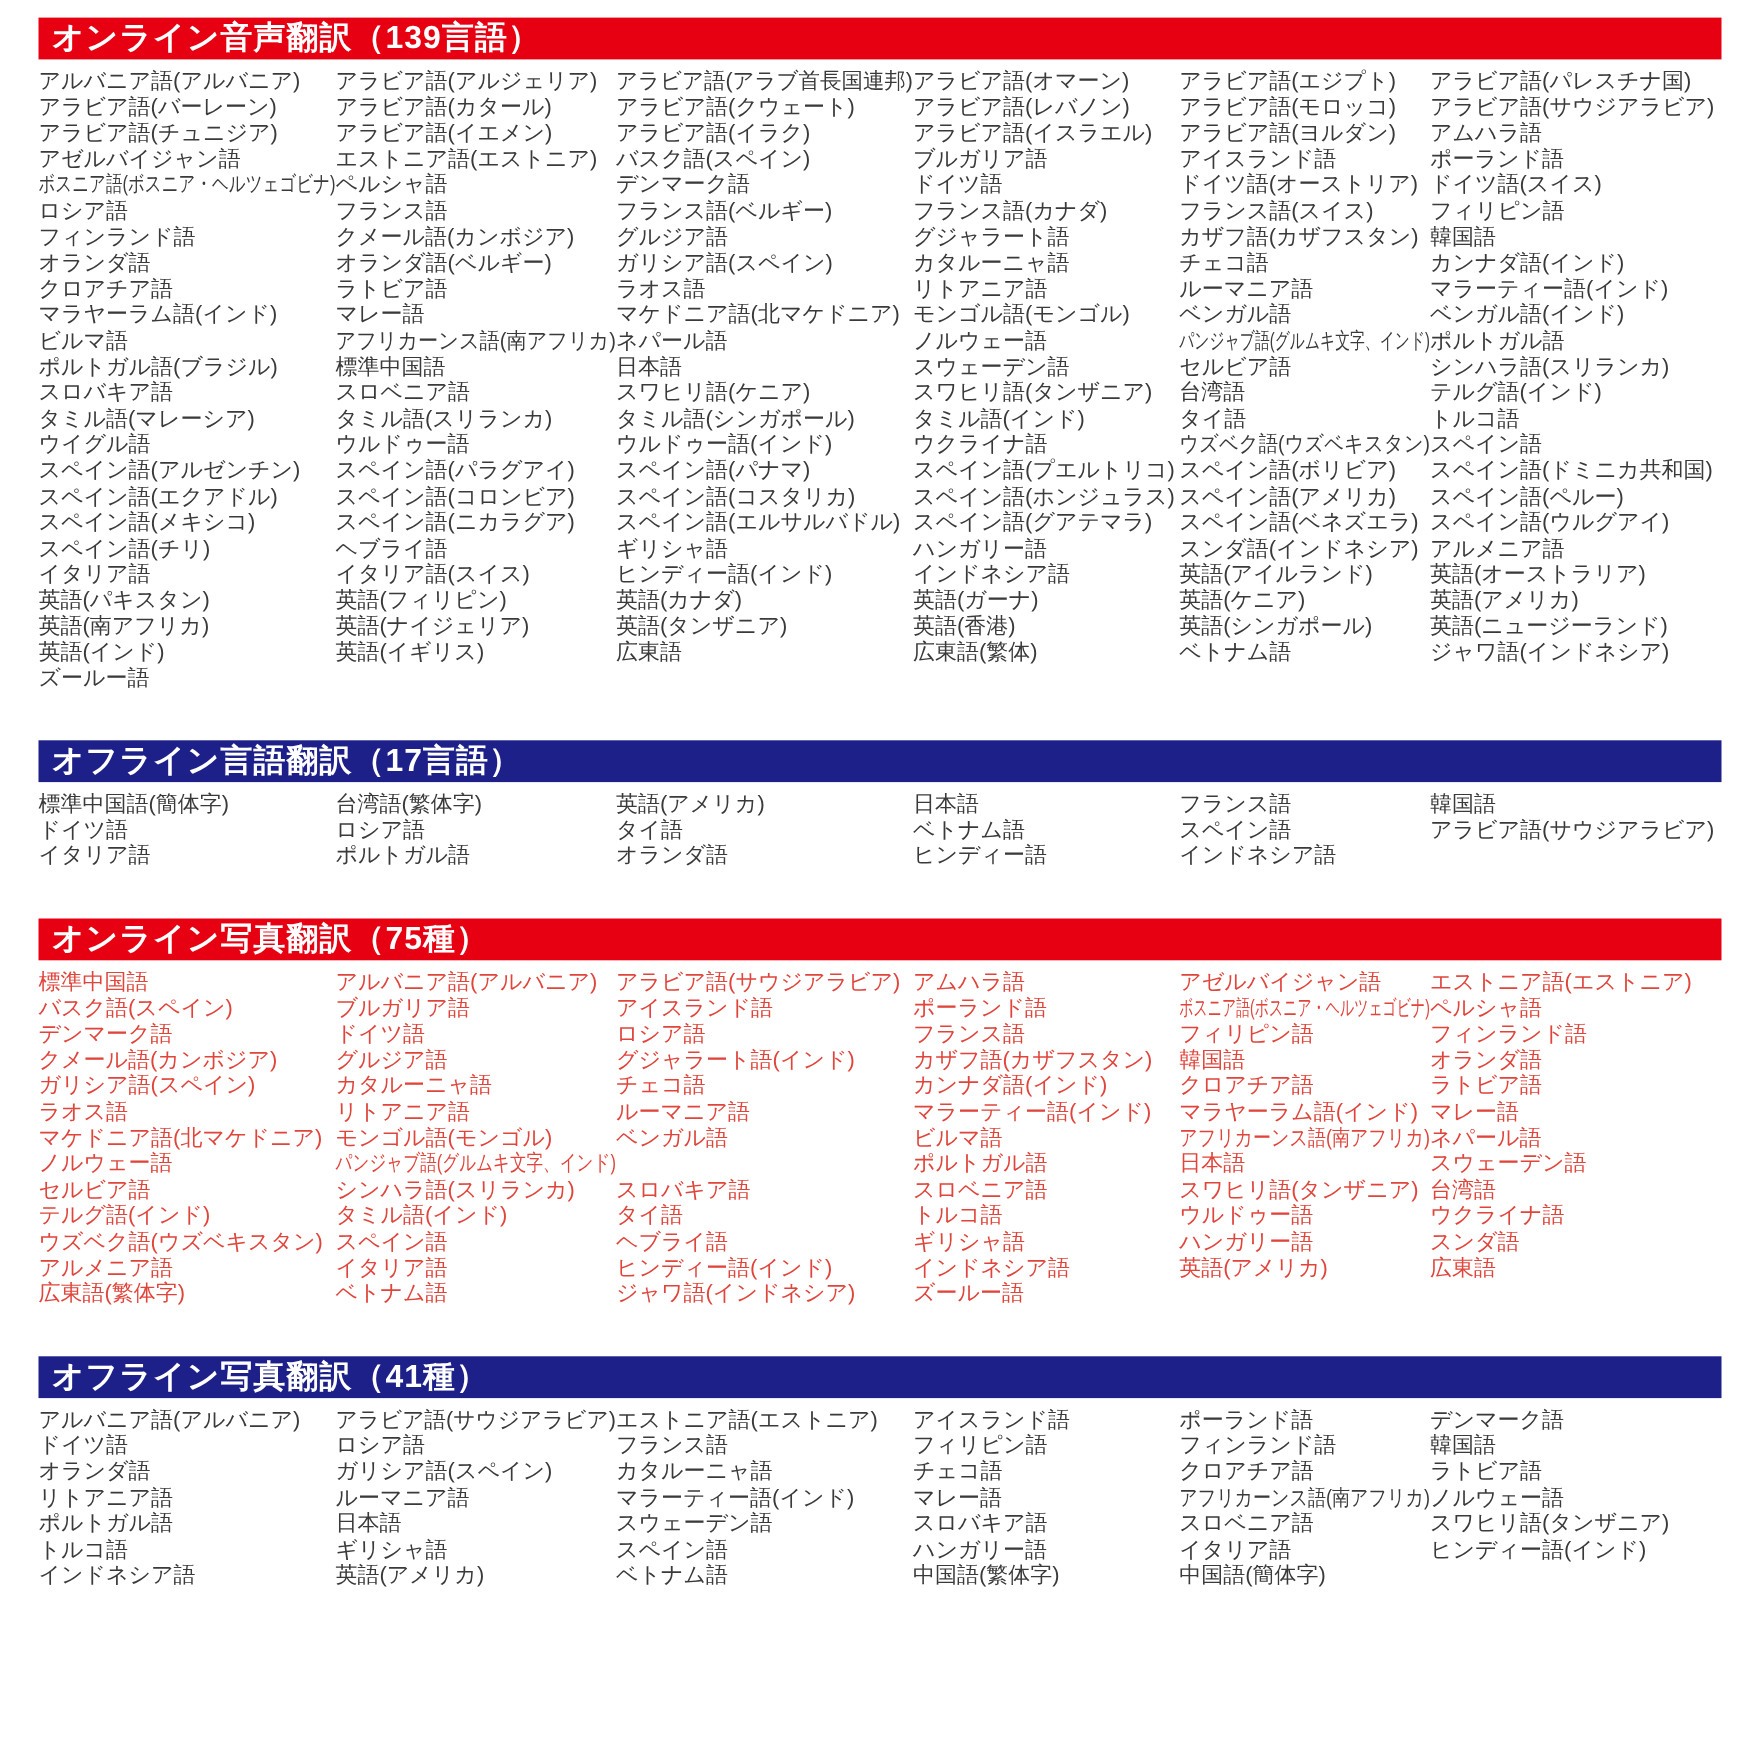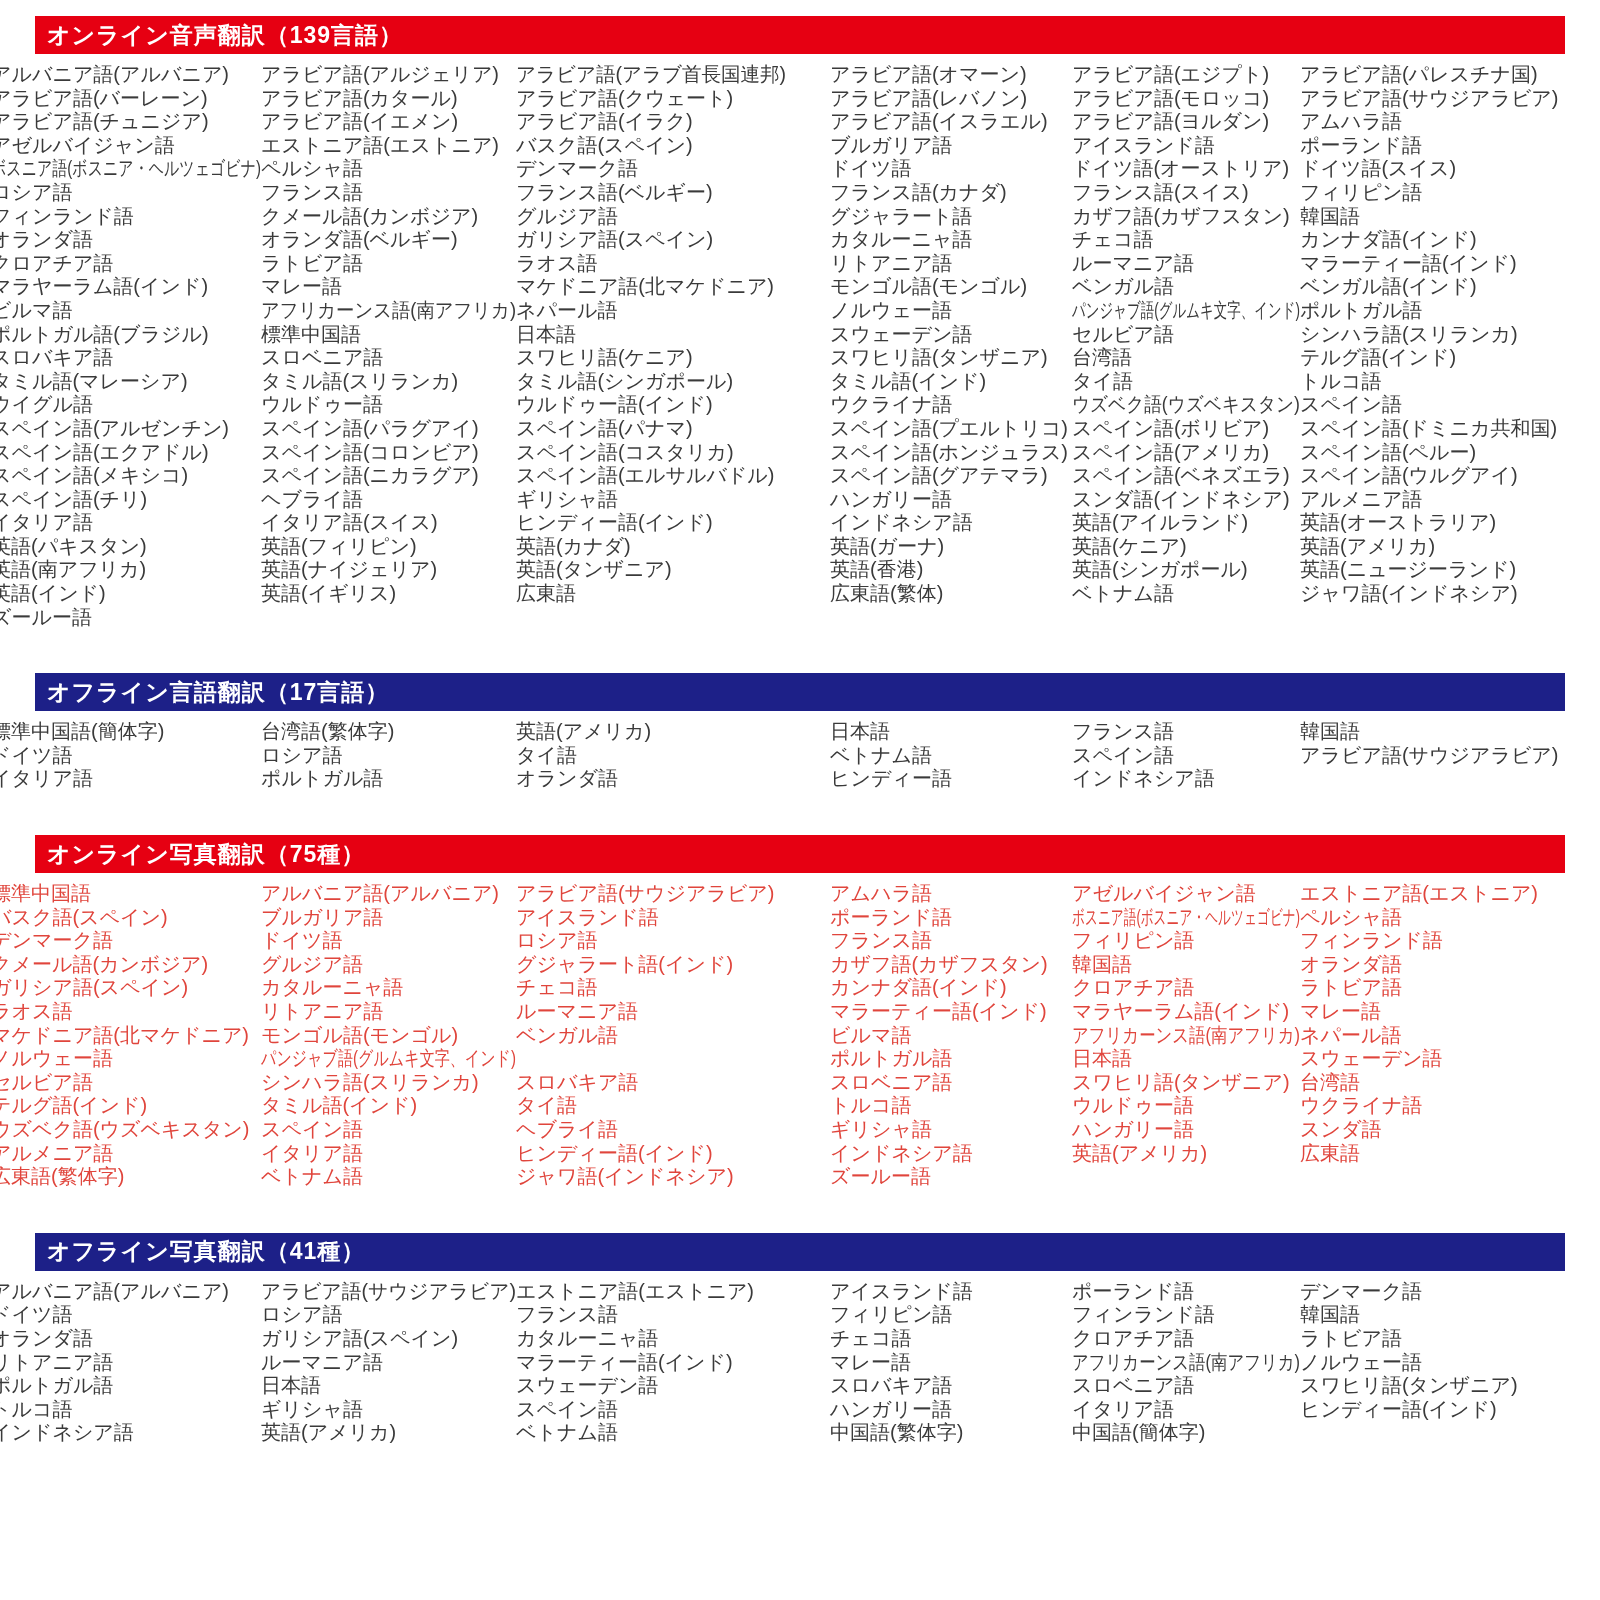--- a/index.html
+++ b/index.html
@@ -17,29 +17,29 @@
   }
   .section{margin:0 0 44px 0;}
   .bar{
     width:1530px;height:38px;box-sizing:border-box;
     display:flex;align-items:center;
     padding-left:12px;margin-bottom:9px;
   }
   .bar.red{background:var(--header-red);}
   .bar.blue{background:var(--header-blue);margin-top:30px;}
   .bar span{
-    color:#ffffff;font-size:23px;font-weight:bold;letter-spacing:1px;
+    color:#ffffff;font-size:29px;font-weight:bold;letter-spacing:1px;
     white-space:nowrap;
   }
-  .grid{display:flex;width:1530px;justify-content:flex-end;}
+  .grid{display:flex;width:1530px;}
   .col{flex:0 0 auto;}
   .col-0{width:270px;}
   .col-1{width:255px;}
   .col-2{width:270px;}
-  .col-3{width:242px;margin-left:44px;}
+  .col-3{width:242px;}
   .col-4{width:228px;}
   .col-5{width:265px;}
   .cell{
     height:23.6px;min-height:23.6px;
     font-size:20px;line-height:23.6px;
     white-space:nowrap;
   }
   .lang{
     display:inline-block;white-space:nowrap;transform-origin:left center;
     color:var(--body-black);

